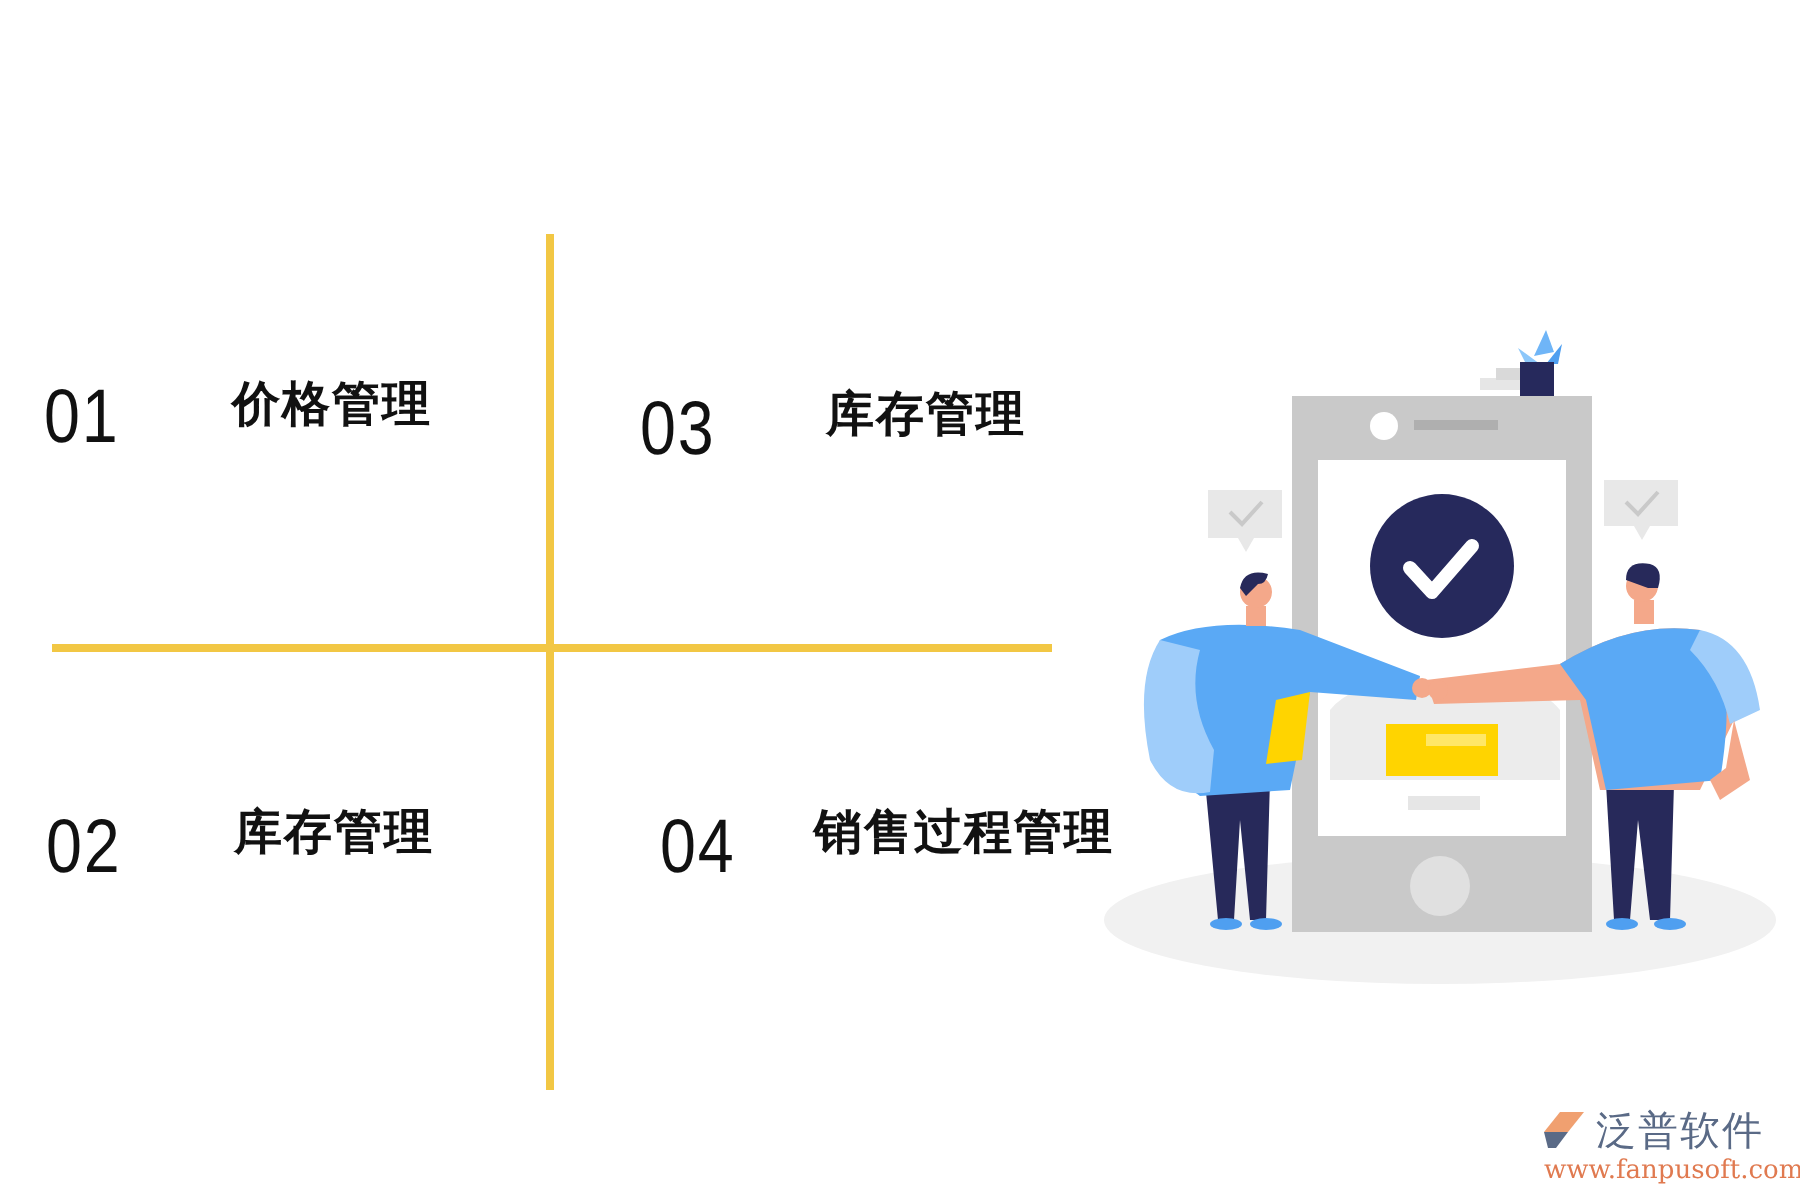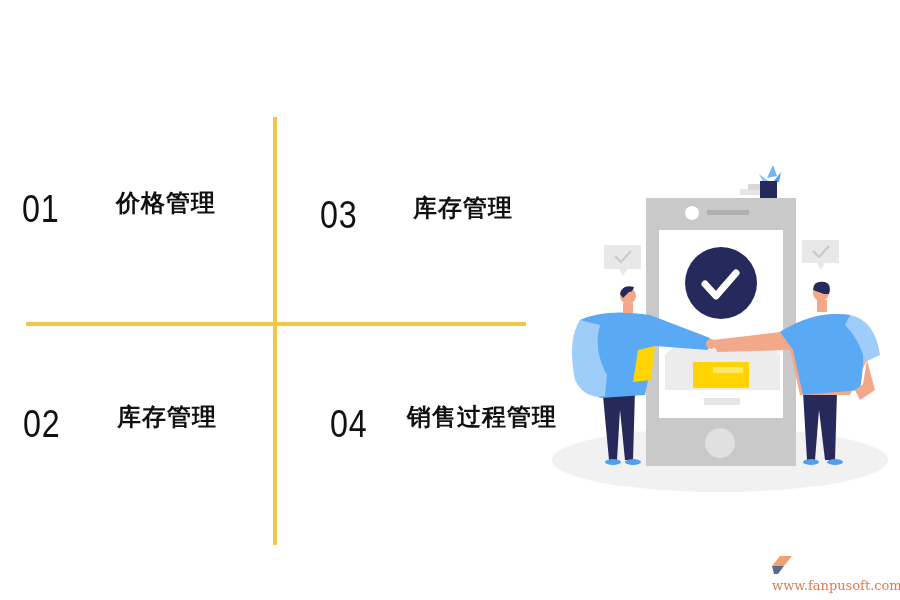--- a/index.html
+++ b/index.html
@@ -114,14 +114,15 @@
     <path d="M268 130 Q268 120 280 122 Q287 124 284 134 L279 134 Z" fill="#27295A"></path>
     <circle cx="174" cy="185" r="5" fill="#F4A88A"></circle>
   </g>
 </svg>
 
 <div class="logo">
   <svg style="position:absolute;left:2px;top:2px;" width="26" height="22" viewBox="0 0 26 22">
     <path d="M2 12 L10 2 L22 2 L14 12 Z" fill="#F0A070"></path>
     <path d="M2 12 L14 12 L8 20 L4 20 Z" fill="#5a6a86"></path>
   </svg>
+  <div class="logo-text">泛普软件</div>
   <div class="logo-url">www.fanpusoft.com</div>
 </div>
 
 </body></html>

